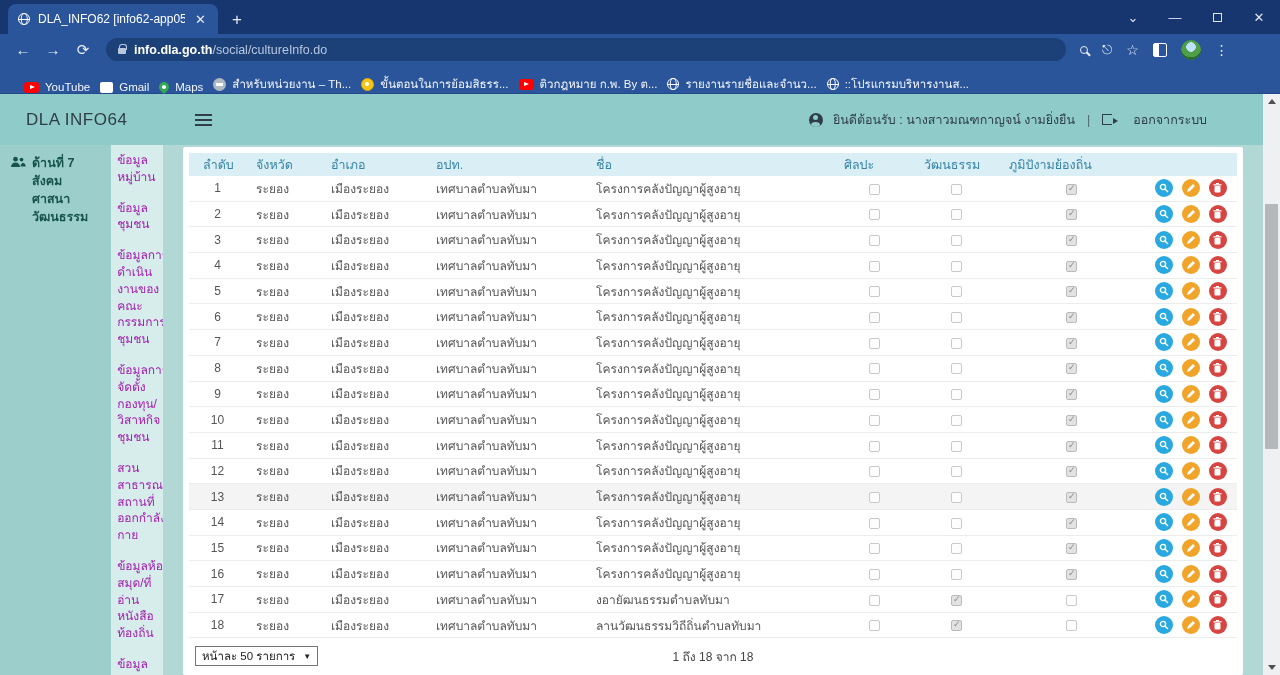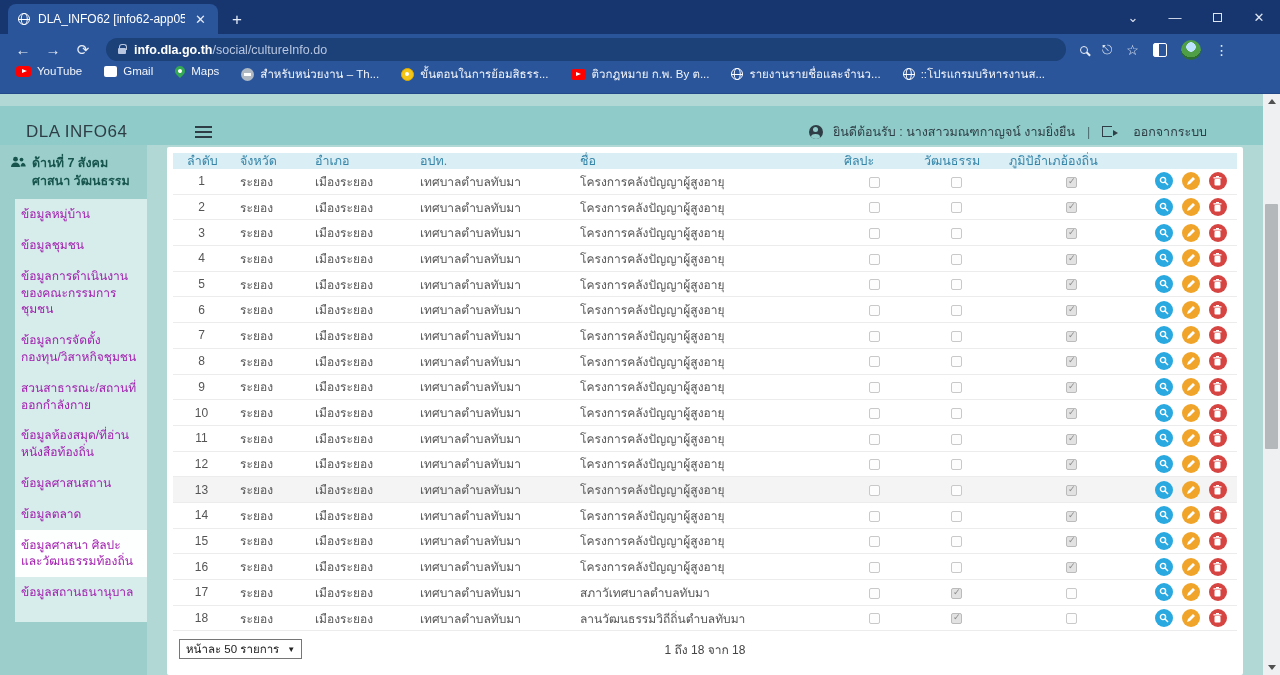--- a/index.html
+++ b/index.html
@@ -34,21 +34,21 @@
   .tb-icons{display:flex;align-items:center;gap:14px;margin-left:4px;}
   .mag{width:8px;height:8px;border:1.6px solid #e8edf5;border-radius:50%;position:relative;}
   .mag::after{content:"";position:absolute;width:5px;height:1.6px;background:#e8edf5;transform:rotate(45deg);right:-4px;bottom:-2px;}
   .star{color:#e8edf5;font-size:14px;}
   .share{color:#e8edf5;font-size:13px;}
   .sidepanel{width:14px;height:14px;border:1.5px solid #fff;border-radius:2px;position:relative;}
   .sidepanel::before{content:"";position:absolute;left:0;top:0;bottom:0;width:5px;background:#fff;}
   .avatar{width:20px;height:20px;border-radius:50%;background:radial-gradient(circle at 50% 35%,#bfe3ff 0 28%,#4e9f45 30% 62%,#2c6e31 64%);}
   .dots{color:#e8edf5;font-size:14px;letter-spacing:0;}
 
-  .bookmarks{height:29px;background:var(--chrome_blue);display:flex;align-items:flex-start;padding:0 16px;gap:22px;border-bottom:1px solid #24498a;}
+  .bookmarks{height:29px;background:var(--chrome_blue);display:flex;align-items:flex-end;padding:0 24px;gap:10px;border-bottom:1px solid #24498a;}
   .bm{display:flex;align-items:center;gap:6px;color:#f2f5fa;font-size:11.5px;cursor:pointer;white-space:nowrap;}
   .bicon{width:14px;height:14px;display:inline-flex;align-items:center;justify-content:center;flex:none;}
   .bi-youtube{background:#f00;border-radius:3px;width:15px;height:11px;position:relative;}
   .bi-youtube::after{content:"";position:absolute;left:5.5px;top:3px;border-left:5px solid #fff;border-top:2.8px solid transparent;border-bottom:2.8px solid transparent;}
   .bi-gmail{background:#fff;border-radius:2px;color:#ea4335;font-weight:bold;font-size:10px;width:13px;height:11px;line-height:11px;text-align:center;}
   .bi-maps{width:10px;height:10px;background:#34a853;border-radius:50% 50% 50% 0;transform:rotate(-45deg);position:relative;}
   .bi-maps::after{content:"";position:absolute;left:3px;top:3px;width:4px;height:4px;border-radius:50%;background:#fff;}
   .bi-site{width:13px;height:13px;border-radius:50%;background:#aeb9c4;position:relative;}
   .bi-site::after{content:"";position:absolute;left:3px;top:5px;width:7px;height:3px;background:#fff;}
   .bi-yellow{width:13px;height:13px;border-radius:50%;background:#f5c518;border:1.5px solid #e0ac00;position:relative;}
@@ -65,36 +65,36 @@
   .header-right{margin-left:auto;display:flex;align-items:center;gap:10px;color:#2f3e46;font-size:12.5px;padding-right:30px;}
   .person{width:14px;height:14px;border-radius:50%;background:#2f3e46;position:relative;overflow:hidden;flex:none;}
   .person::before{content:"";position:absolute;left:4.5px;top:2.5px;width:5px;height:5px;border-radius:50%;background:var(--header_teal);}
   .person::after{content:"";position:absolute;left:2.5px;top:9px;width:9px;height:6px;border-radius:50%;background:var(--header_teal);}
   .sep{color:#2f3e46;opacity:.7;padding:0 2px;}
   .logout{display:flex;align-items:center;gap:21px;cursor:pointer;}
   .exit-ic{width:10px;height:11px;border:1.6px solid #2f3e46;border-right:none;position:relative;flex:none;}
   .exit-ic::after{content:"";position:absolute;right:-6px;top:3px;border-left:5px solid #2f3e46;border-top:3px solid transparent;border-bottom:3px solid transparent;}
 
   .workspace{position:absolute;top:94px;left:0;right:17px;bottom:0;}
-  .apphead-wrap{position:absolute;top:12px;left:0;right:0;}
+  .apphead-wrap{position:absolute;top:0;left:0;right:0;}
   .content{position:absolute;top:51px;left:0;right:0;bottom:0;background:var(--content_teal);display:flex;}
 
   
-  .sidebar{width:147px;background:var(--sidebar_bg);flex:none;font-size:12px;overflow:hidden;display:flex;flex-direction:column;}
+  .sidebar{width:163px;background:var(--sidebar_bg);flex:none;font-size:12px;overflow:hidden;display:flex;flex-direction:row;}
   .side-section{padding:9px 8px 9px 10px;color:var(--sidebar_section_text);font-weight:bold;font-size:12.5px;line-height:1.45;display:flex;gap:6px;align-items:flex-start;}
   .side-section svg{flex:none;margin-top:2px;}
   .side-items{margin-left:15px;background:var(--sidebar_item_bg);}
   .side-item{padding:7px 8px 7px 6px;color:#a21caf;line-height:1.4;cursor:pointer;}
   .side-item.selected{background:#fdfefe;}
 
   
   .main{flex:1;padding:2px 20px 0 20px;}
   .card{background:#fff;border-radius:2px;padding:6px 6px 0 6px;height:100%;display:flex;flex-direction:column;}
   .thead,.trow{display:flex;align-items:center;}
-  .thead{background:var(--table_header_bg);color:var(--table_header_text);font-size:12.5px;height:16px;flex:none;}
+  .thead{background:var(--table_header_bg);color:var(--table_header_text);font-size:12.5px;height:23px;flex:none;}
   .trow{height:25.7px;border-bottom:1px solid #ececec;font-size:12px;color:#555;flex:none;}
   .trow.hl{background:#f4f4f4;}
   .td,.th{padding:0 10px;white-space:nowrap;overflow:hidden;}
   .c-no{width:57px;text-align:center;flex:none;}
   .th.c-no{text-align:left;padding-left:14px;}
   .c-prov{width:75px;flex:none;}
   .c-dist{width:105px;flex:none;}
   .c-org{width:160px;flex:none;}
   .c-name{flex:1;}
   .c-art{width:80px;flex:none;}
@@ -269,21 +269,21 @@
     <div class="main">
       <div class="card">
         <div class="thead">
           <div class="th c-no">ลำดับ</div>
           <div class="th c-prov">จังหวัด</div>
           <div class="th c-dist">อำเภอ</div>
           <div class="th c-org">อปท.</div>
           <div class="th c-name">ชื่อ</div>
           <div class="th c-art">ศิลปะ</div>
           <div class="th c-cul">วัฒนธรรม</div>
-          <div class="th c-wis">ภูมิปัอำเภอ้องถิ่น</div>
+          <div class="th c-wis">ภูมิปังามย้องถิ่น</div>
           <div class="th c-act"></div>
         </div>
         <div id="tbody">
             <div class="trow">
     <div class="td c-no">1</div>
     <div class="td c-prov">ระยอง</div>
     <div class="td c-dist">เมืองระยอง</div>
     <div class="td c-org">เทศบาลตำบลทับมา</div>
     <div class="td c-name">โครงการคลังปัญญาผู้สูงอายุ</div>
     <div class="td c-art"><span class="chk"></span></div>
@@ -758,21 +758,21 @@
                     <rect x="3" y="0" width="3" height="1.2" fill="#fff"></rect>
                   </svg>
       </button>
     </div>
   </div>
             <div class="trow">
     <div class="td c-no">17</div>
     <div class="td c-prov">ระยอง</div>
     <div class="td c-dist">เมืองระยอง</div>
     <div class="td c-org">เทศบาลตำบลทับมา</div>
-    <div class="td c-name">สภาวัเทศบาลตำบลทับมา</div>
+    <div class="td c-name">งอายัฒนธรรมตำบลทับมา</div>
     <div class="td c-art"><span class="chk"></span></div>
     <div class="td c-cul"><span class="chk checked"></span></div>
     <div class="td c-wis"><span class="chk"></span></div>
     <div class="td c-act">
       <button class="act view">
         <svg width="10" height="10" viewBox="0 0 10 10">
                     <circle cx="4" cy="4" r="2.6" fill="none" stroke="#fff" stroke-width="1.4"></circle>
                     <line x1="6" y1="6" x2="9" y2="9" stroke="#fff" stroke-width="1.4"></line>
                   </svg>
       </button>

